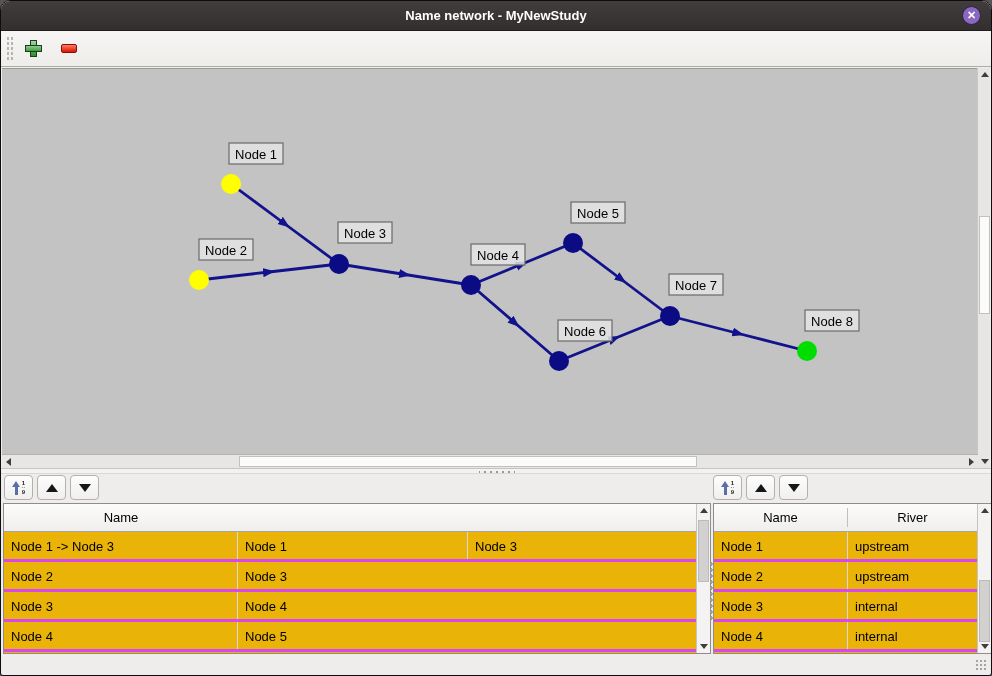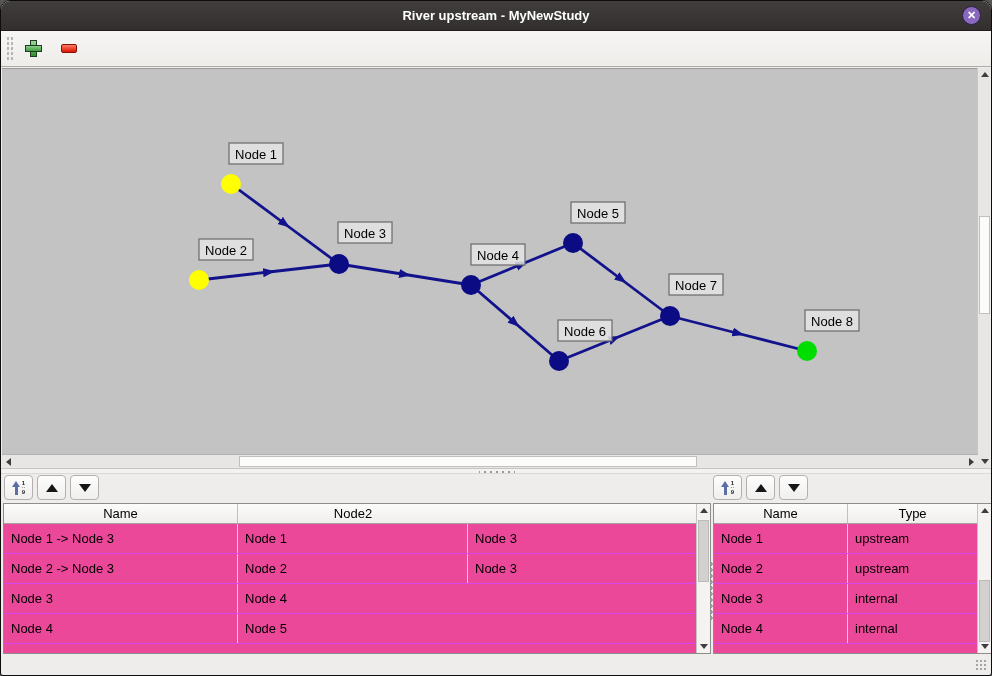--- a/index.html
+++ b/index.html
@@ -107,26 +107,26 @@
     font-size:6px; line-height:4.5px; color:#222; font-weight:bold; }
   .sort-digits .mid{ color:#888; letter-spacing:0; }
   
   .tablebox{
     position:absolute; top:502px; height:151px;
     background:#fff; border:1px solid #8f8d8b; display:flex; overflow:hidden;
   }
   .tablebox.left{ left:2px; width:708px; }
   .tablebox.right{ left:712px; width:279px; }
   .tgrid{ flex:1; overflow:hidden; display:flex; flex-direction:column; }
-  .thead{ display:flex; height:20px; background:linear-gradient(#fcfcfb,#efeeec);
-    border-bottom:1px solid #a6a4a2; flex:none; }
+  .thead{ display:flex; height:28px; background:linear-gradient(#fcfcfb,#efeeec);
+    border-bottom:1px solid #a6a4a2; flex:none;align-items:center; }
   .th{ font-size:13px; color:#000; text-align:center; line-height:19px;
     border-right:1px solid #c2c0be; overflow:hidden; }
   .th:last-child{ border-right:none; }
-  .tr{ display:flex; height:30px; border-bottom:1px solid #d946ef; background:#ec4899; flex:none; }
+  .tr{ display:flex; height:30px; border-bottom:3px solid #d946ef; background:#eab308; flex:none; }
   .td{ font-size:13px; color:#000; line-height:29px; padding-left:7px;
     border-right:1px solid #dad8d6; overflow:hidden; white-space:nowrap; }
   .td:last-child{ border-right:none; }
   .t3 .th:nth-child(1), .t3 .td:nth-child(1){ width:234px; }
   .t3 .th:nth-child(2), .t3 .td:nth-child(2){ width:230px; }
   .t3 .th:nth-child(3), .t3 .td:nth-child(3){ flex:1; }
   .t2 .th:nth-child(1), .t2 .td:nth-child(1){ width:134px; }
   .t2 .th:nth-child(2), .t2 .td:nth-child(2){ flex:1; }
   .table-vscroll{ width:14px; flex:none; background:#f4f3f2; border-left:1px solid #c6c4c2; position:relative; }
   .table-vscroll .sb-btn{ width:13px; height:13px; left:0; }
@@ -137,21 +137,21 @@
     background-size:4px 4px;
   }
   svg text{ font-family:"Liberation Sans", sans-serif; }
 </style>
 </head>
 <body>
 
 <div class="window">
 
   <div class="titlebar">
-    <span>River upstream - MyNewStudy</span>
+    <span>Name network - MyNewStudy</span>
     <div class="close-btn">
       <span>✕</span>
     </div>
   </div>
 
   <div class="toolbar">
     <div class="tb-handle"></div>
     <div class="plus-icon" title="">
       <div class="v"></div>
         <div class="h"></div>
@@ -283,29 +283,27 @@
       </div>
     <div class="mini-btn">
         <div class="btn-tri-down"></div>
       </div>
   </div>
 
   <div class="tablebox left">
     <div class="tgrid t3" id="branches-grid">
       <div class="thead">
           <div class="th">Name</div>
-          <div class="th">Node2</div>
         </div>
     <div class="tr">
           <div class="td">Node 1 -&gt; Node 3</div>
           <div class="td">Node 1</div>
           <div class="td">Node 3</div>
         </div>
         <div class="tr">
-          <div class="td">Node 2 -&gt; Node 3</div>
           <div class="td">Node 2</div>
           <div class="td">Node 3</div>
         </div>
         <div class="tr">
           <div class="td">Node 3</div>
           <div class="td">Node 4</div>
         </div>
         <div class="tr">
           <div class="td">Node 4</div>
           <div class="td">Node 5</div>
@@ -320,21 +318,21 @@
       <div class="sb-btn" style="bottom:0;">
           <div class="tri-down"></div>
         </div>
     </div>
   </div>
 
   <div class="tablebox right">
     <div class="tgrid t2" id="nodes-grid">
       <div class="thead">
           <div class="th">Name</div>
-          <div class="th">Type</div>
+          <div class="th">River</div>
         </div>
     <div class="tr">
           <div class="td">Node 1</div>
           <div class="td">upstream</div>
         </div>
         <div class="tr">
           <div class="td">Node 2</div>
           <div class="td">upstream</div>
         </div>
         <div class="tr">

